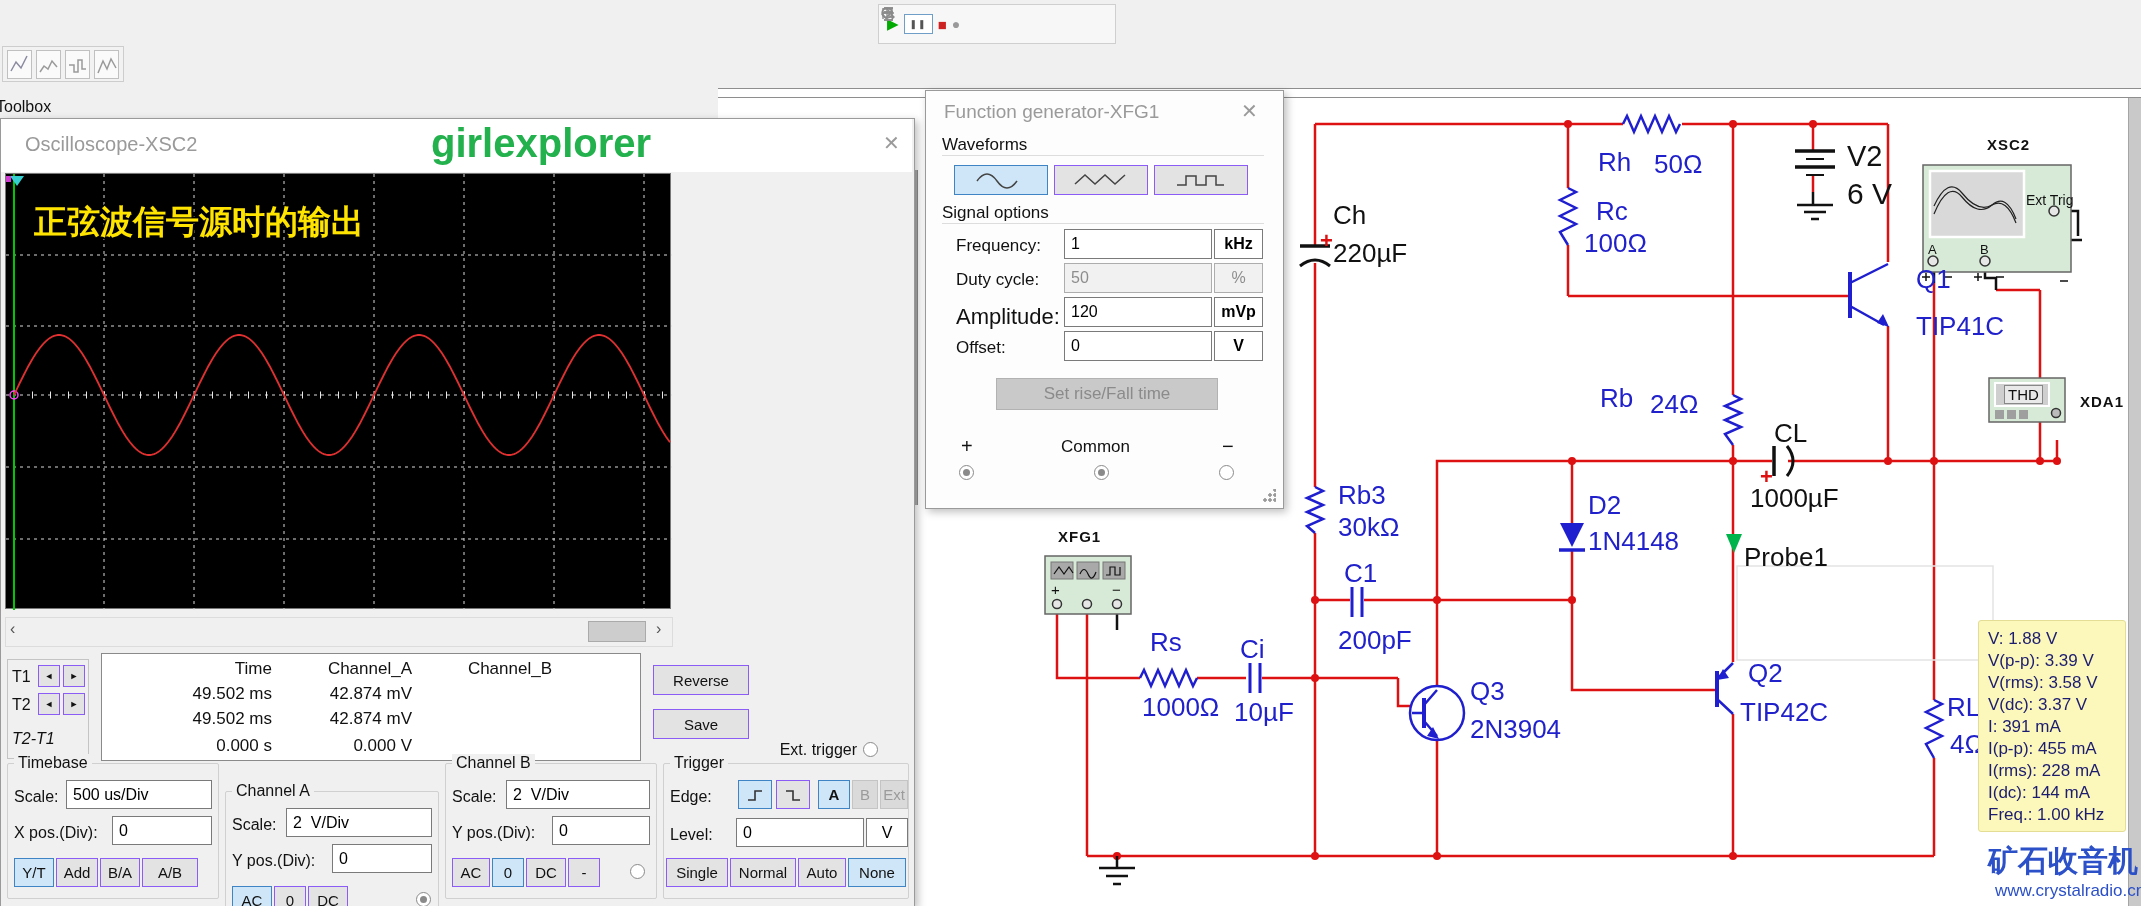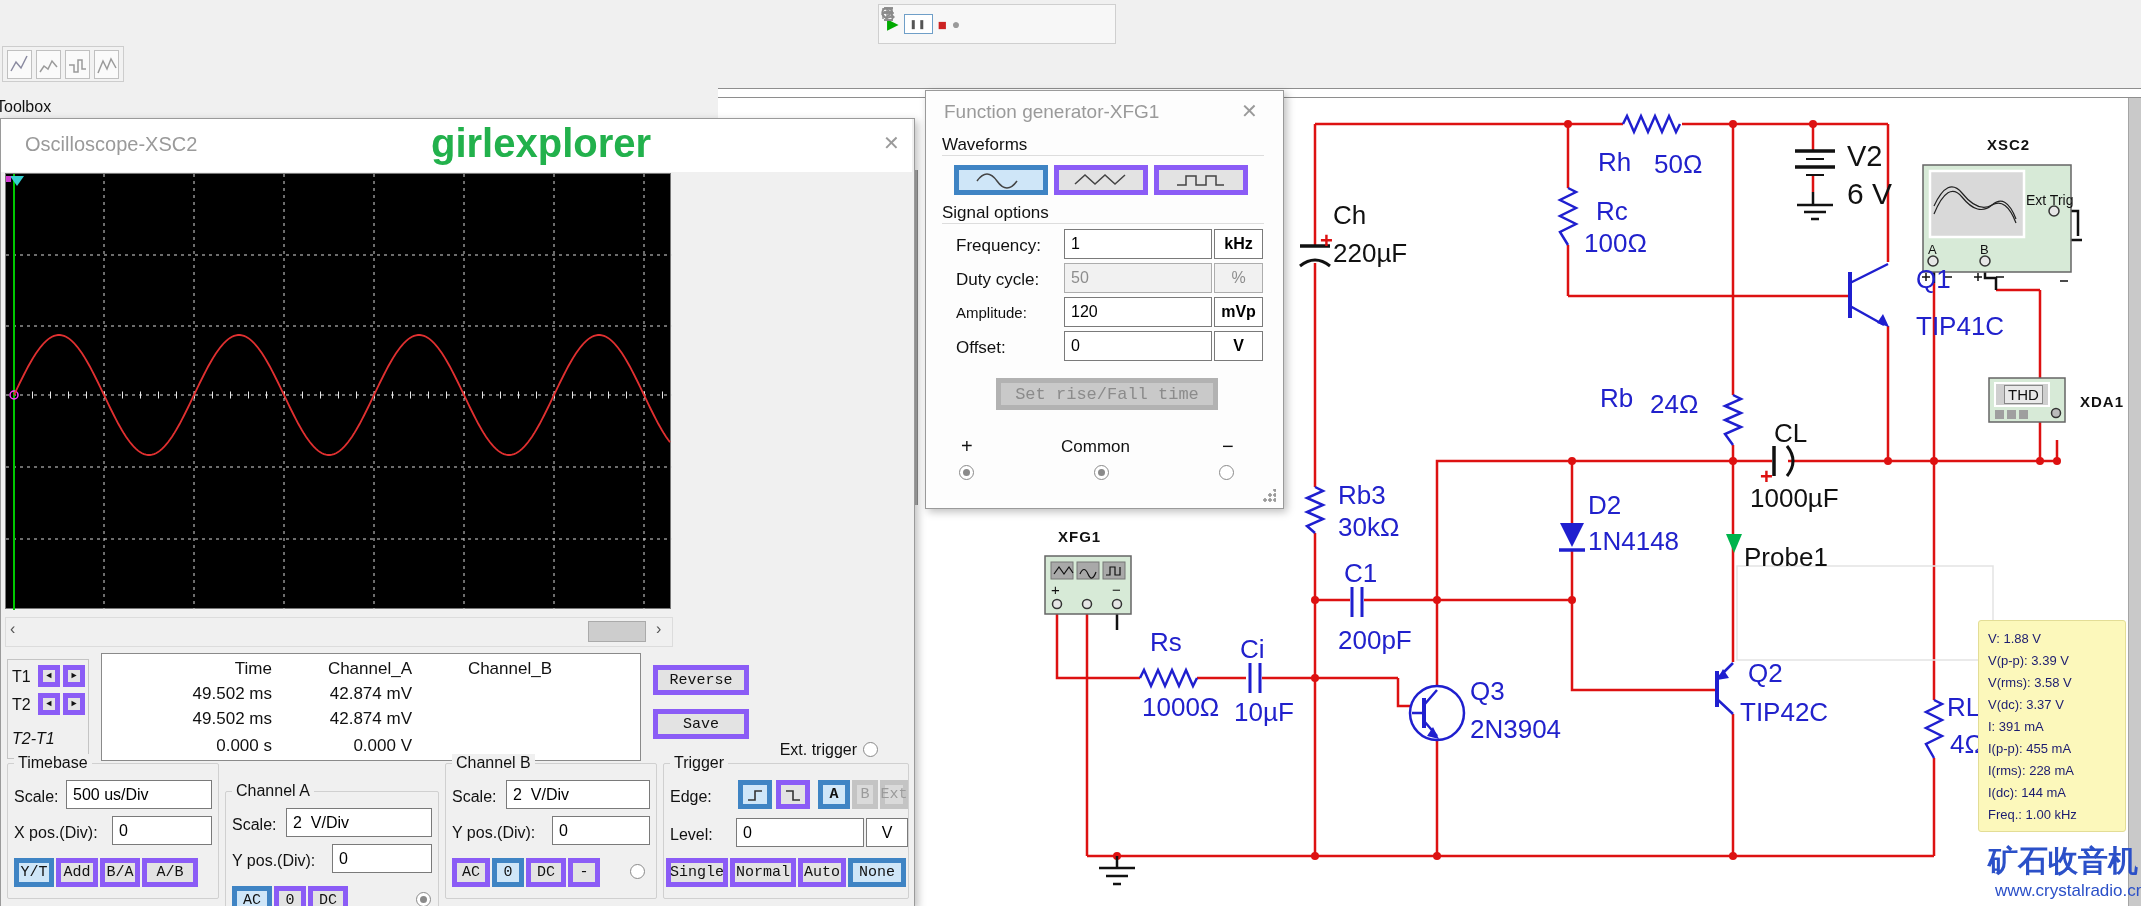--- a/index.html
+++ b/index.html
@@ -1,20 +1,20 @@
 <!DOCTYPE html>
 <html><head>
 <meta charset="utf-8">
 <style>
   html,body{margin:0;padding:0;background:#888;}
   #app{position:relative;width:2141px;height:906px;background:#f0f0f0;
        font-family:"Liberation Sans",sans-serif;overflow:hidden;}
   .a{position:absolute;box-sizing:border-box;}
   .btn{position:absolute;display:flex;align-items:center;justify-content:center;
-       background:#e3e3e3;border:5px solid #8b5cf6;font-size:15px;color:#111;box-sizing:border-box;cursor:default;white-space:nowrap;font-family:Liberation Mono, monospace;}
+       background:#e3e3e3;border:1px solid #8b5cf6;font-size:15px;color:#111;box-sizing:border-box;cursor:default;white-space:nowrap;}
   .sel{background:#cfe6f8;border-color:#3f84c4;}
   .dis{background:#dadada;color:#9b9b9b;border-color:#c4c4c4;}
   .inp{position:absolute;background:#fff;border:1px solid #7a7a7a;font-size:16px;color:#000;
        box-sizing:border-box;display:flex;align-items:center;padding:0 6px;white-space:pre;}
   .inp.ro{background:#f1f1f1;color:#8d8d8d;border-color:#adadad;}
   .lbl{position:absolute;font-size:16px;color:#111;white-space:nowrap;}
   .cl{position:absolute;font-size:26px;color:#2121cc;white-space:nowrap;}
   .ck{position:absolute;font-size:26px;color:#111;white-space:nowrap;}
   .ref{position:absolute;font-weight:bold;font-size:15px;color:#111;letter-spacing:1px;white-space:nowrap;}
   .radio{position:absolute;width:15px;height:15px;border:1px solid #8a8a8a;border-radius:50%;background:#fff;box-sizing:border-box;}
@@ -252,21 +252,21 @@
     <div class="ref" style="left:2080px;top:393px;">XDA1</div>
     <div class="lbl" style="left:2004px;top:385px;font-size:15px;border:1px solid #888;background:#e9e9e9;padding:0 3px;">THD</div>
     <div class="lbl" style="left:2026px;top:192px;font-size:14px;">Ext Trig</div>
     <div class="lbl" style="left:1928px;top:242px;font-size:13px;">A</div>
     <div class="lbl" style="left:1980px;top:242px;font-size:13px;">B</div>
     <div class="lbl" style="left:1051px;top:581px;font-size:15px;">+</div>
     <div class="lbl" style="left:1112px;top:581px;font-size:15px;">−</div>
   </div>
 
   <div class="a" style="left:1978px;top:620px;width:148px;height:212px;background:#fcf8bb;border:1px solid #e3dd96;border-radius:3px;
-              padding:7px 9px;font-size:13px;line-height:22px;color:#1c1c70;white-space:nowrap;overflow:hidden;">
+              padding:7px 9px;font-size:17px;line-height:22px;color:#1c1c70;white-space:nowrap;overflow:hidden;">
     <div>V: 1.88 V</div>
     <div>V(p-p): 3.39 V</div>
     <div>V(rms): 3.58 V</div>
     <div>V(dc): 3.37 V</div>
     <div>I: 391 mA</div>
     <div>I(p-p): 455 mA</div>
     <div>I(rms): 228 mA</div>
     <div>I(dc): 144 mA</div>
     <div>Freq.: 1.00 kHz</div>
   </div>
@@ -299,20 +299,22 @@
             <line x1="0" y1="293" x2="666" y2="293"></line>
           <line x1="0" y1="365" x2="666" y2="365"></line>
         </g>
         <line x1="8" y1="221" x2="666" y2="221" stroke="#e8e8e8" stroke-width="7" stroke-dasharray="1,17"></line>
         <line x1="8" y1="0" x2="8" y2="436" stroke="#00c800" stroke-width="2"></line>
         <polygon points="4,2 18,2 11,12" fill="#35cfcf"></polygon>
         <rect x="0" y="2" width="5" height="6" fill="#d23bd2"></rect>
         <circle cx="8" cy="221" r="4" fill="none" stroke="#ff41ff" stroke-width="1.5"></circle>
         <path id="wavepath" d="M8,221.0 L10,216.8 L12,212.6 L14,208.5 L16,204.5 L18,200.5 L20,196.6 L22,192.8 L24,189.2 L26,185.7 L28,182.4 L30,179.3 L32,176.4 L34,173.7 L36,171.3 L38,169.0 L40,167.1 L42,165.4 L44,163.9 L46,162.8 L48,161.9 L50,161.3 L52,161.0 L54,161.0 L56,161.3 L58,161.9 L60,162.8 L62,163.9 L64,165.4 L66,167.1 L68,169.0 L70,171.3 L72,173.7 L74,176.4 L76,179.3 L78,182.4 L80,185.7 L82,189.2 L84,192.8 L86,196.6 L88,200.5 L90,204.5 L92,208.5 L94,212.6 L96,216.8 L98,221.0 L100,225.2 L102,229.4 L104,233.5 L106,237.5 L108,241.5 L110,245.4 L112,249.2 L114,252.8 L116,256.3 L118,259.6 L120,262.7 L122,265.6 L124,268.3 L126,270.7 L128,273.0 L130,274.9 L132,276.6 L134,278.1 L136,279.2 L138,280.1 L140,280.7 L142,281.0 L144,281.0 L146,280.7 L148,280.1 L150,279.2 L152,278.1 L154,276.6 L156,274.9 L158,273.0 L160,270.7 L162,268.3 L164,265.6 L166,262.7 L168,259.6 L170,256.3 L172,252.8 L174,249.2 L176,245.4 L178,241.5 L180,237.5 L182,233.5 L184,229.4 L186,225.2 L188,221.0 L190,216.8 L192,212.6 L194,208.5 L196,204.5 L198,200.5 L200,196.6 L202,192.8 L204,189.2 L206,185.7 L208,182.4 L210,179.3 L212,176.4 L214,173.7 L216,171.3 L218,169.0 L220,167.1 L222,165.4 L224,163.9 L226,162.8 L228,161.9 L230,161.3 L232,161.0 L234,161.0 L236,161.3 L238,161.9 L240,162.8 L242,163.9 L244,165.4 L246,167.1 L248,169.0 L250,171.3 L252,173.7 L254,176.4 L256,179.3 L258,182.4 L260,185.7 L262,189.2 L264,192.8 L266,196.6 L268,200.5 L270,204.5 L272,208.5 L274,212.6 L276,216.8 L278,221.0 L280,225.2 L282,229.4 L284,233.5 L286,237.5 L288,241.5 L290,245.4 L292,249.2 L294,252.8 L296,256.3 L298,259.6 L300,262.7 L302,265.6 L304,268.3 L306,270.7 L308,273.0 L310,274.9 L312,276.6 L314,278.1 L316,279.2 L318,280.1 L320,280.7 L322,281.0 L324,281.0 L326,280.7 L328,280.1 L330,279.2 L332,278.1 L334,276.6 L336,274.9 L338,273.0 L340,270.7 L342,268.3 L344,265.6 L346,262.7 L348,259.6 L350,256.3 L352,252.8 L354,249.2 L356,245.4 L358,241.5 L360,237.5 L362,233.5 L364,229.4 L366,225.2 L368,221.0 L370,216.8 L372,212.6 L374,208.5 L376,204.5 L378,200.5 L380,196.6 L382,192.8 L384,189.2 L386,185.7 L388,182.4 L390,179.3 L392,176.4 L394,173.7 L396,171.3 L398,169.0 L400,167.1 L402,165.4 L404,163.9 L406,162.8 L408,161.9 L410,161.3 L412,161.0 L414,161.0 L416,161.3 L418,161.9 L420,162.8 L422,163.9 L424,165.4 L426,167.1 L428,169.0 L430,171.3 L432,173.7 L434,176.4 L436,179.3 L438,182.4 L440,185.7 L442,189.2 L444,192.8 L446,196.6 L448,200.5 L450,204.5 L452,208.5 L454,212.6 L456,216.8 L458,221.0 L460,225.2 L462,229.4 L464,233.5 L466,237.5 L468,241.5 L470,245.4 L472,249.2 L474,252.8 L476,256.3 L478,259.6 L480,262.7 L482,265.6 L484,268.3 L486,270.7 L488,273.0 L490,274.9 L492,276.6 L494,278.1 L496,279.2 L498,280.1 L500,280.7 L502,281.0 L504,281.0 L506,280.7 L508,280.1 L510,279.2 L512,278.1 L514,276.6 L516,274.9 L518,273.0 L520,270.7 L522,268.3 L524,265.6 L526,262.7 L528,259.6 L530,256.3 L532,252.8 L534,249.2 L536,245.4 L538,241.5 L540,237.5 L542,233.5 L544,229.4 L546,225.2 L548,221.0 L550,216.8 L552,212.6 L554,208.5 L556,204.5 L558,200.5 L560,196.6 L562,192.8 L564,189.2 L566,185.7 L568,182.4 L570,179.3 L572,176.4 L574,173.7 L576,171.3 L578,169.0 L580,167.1 L582,165.4 L584,163.9 L586,162.8 L588,161.9 L590,161.3 L592,161.0 L594,161.0 L596,161.3 L598,161.9 L600,162.8 L602,163.9 L604,165.4 L606,167.1 L608,169.0 L610,171.3 L612,173.7 L614,176.4 L616,179.3 L618,182.4 L620,185.7 L622,189.2 L624,192.8 L626,196.6 L628,200.5 L630,204.5 L632,208.5 L634,212.6 L636,216.8 L638,221.0 L640,225.2 L642,229.4 L644,233.5 L646,237.5 L648,241.5 L650,245.4 L652,249.2 L654,252.8 L656,256.3 L658,259.6 L660,262.7 L662,265.6 L664,268.3" stroke="#e03030" stroke-width="1.8" fill="none"></path>
       </svg>
+      <div class="a" style="left:28px;top:26px;font-size:33px;font-weight:bold;color:#ffe400;white-space:nowrap;
+                  text-shadow:-2px 0 #000,2px 0 #000,0 -2px #000,0 2px #000;">正弦波信号源时的输出</div>
     </div>
 
     <div class="a" style="left:4px;top:498px;width:668px;height:30px;background:#f0f0f0;border:1px solid #dcdcdc;">
       <div class="a" style="left:4px;top:2px;font-size:16px;color:#555;">‹</div>
       <div class="a" style="left:582px;top:3px;width:58px;height:21px;background:#cdcdcd;border:1px solid #aaa;"></div>
       <div class="a" style="left:650px;top:2px;font-size:16px;color:#555;">›</div>
     </div>
 
     <div class="a" style="left:6px;top:540px;width:82px;height:100px;border:1px solid #c4c4c4;">
       <div class="lbl" style="left:4px;top:8px;">T1</div>
@@ -433,21 +435,21 @@
     <div class="a" style="left:16px;top:132px;width:322px;height:1px;background:#ddd;"></div>
 
     <div class="lbl" style="left:30px;top:145px;font-size:17px;">Frequency:</div>
     <div class="inp" style="left:138px;top:138px;width:148px;height:30px;">1</div>
     <div class="inp" style="left:288px;top:138px;width:49px;height:30px;justify-content:center;font-weight:bold;">kHz</div>
 
     <div class="lbl" style="left:30px;top:179px;font-size:17px;">Duty cycle:</div>
     <div class="inp ro" style="left:138px;top:172px;width:148px;height:30px;">50</div>
     <div class="inp ro" style="left:288px;top:172px;width:49px;height:30px;justify-content:center;">%</div>
 
-    <div class="lbl" style="left:30px;top:213px;font-size:15px;">Amplitude:</div>
+    <div class="lbl" style="left:30px;top:213px;font-size:22px;">Amplitude:</div>
     <div class="inp" style="left:138px;top:206px;width:148px;height:30px;">120</div>
     <div class="inp" style="left:288px;top:206px;width:49px;height:30px;justify-content:center;font-weight:bold;">mVp</div>
 
     <div class="lbl" style="left:30px;top:247px;font-size:17px;">Offset:</div>
     <div class="inp" style="left:138px;top:240px;width:148px;height:30px;">0</div>
     <div class="inp" style="left:288px;top:240px;width:49px;height:30px;justify-content:center;font-weight:bold;">V</div>
 
     <div class="btn" style="left:70px;top:287px;width:222px;height:32px;background:#c9c9c9;color:#8b8b8b;border-color:#b2b2b2;font-size:17px;">Set rise/Fall time</div>
 
     <div class="lbl" style="left:35px;top:344px;font-size:20px;">+</div>

